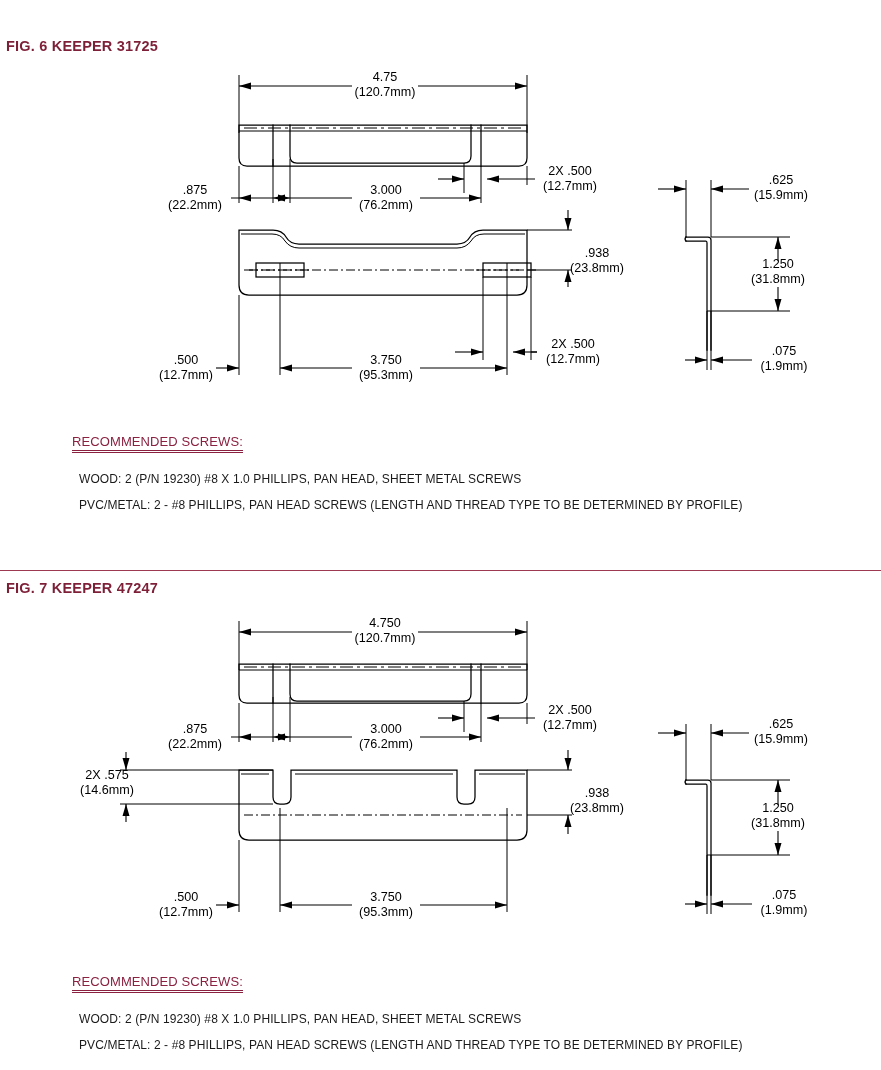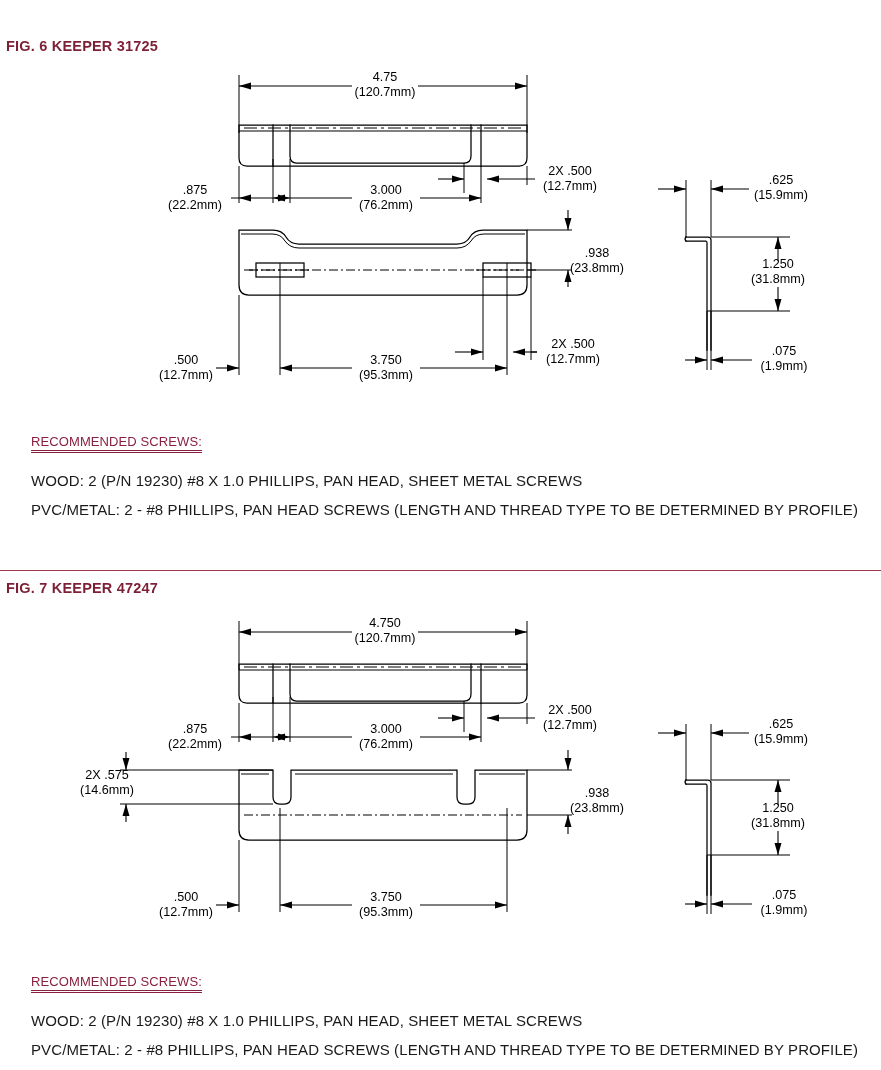--- a/index.html
+++ b/index.html
@@ -17,28 +17,28 @@
   }
   .divider{
     position:absolute;left:0;width:881px;height:0;
     border-top:1.3px solid #9d3a52;
   }
 
   .screws-block{position:absolute;left:31px;width:820px;}
   .screws-head{
     font-size:13px;color:#8a2140;letter-spacing:.1px;
     display:inline-block;padding-bottom:1px;
-    border-bottom:1px solid #8a2140;position:relative;
+    border-bottom:1px solid #8a2140;position:relative;margin-left:41px;
   }
   .screws-head::after{
     content:"";position:absolute;left:0;right:0;bottom:-3px;
     border-bottom:1px solid #8a2140;
   }
   .screws-line{
-    font-size:15px;color:#1a1a1a;white-space:nowrap;letter-spacing:.1px;
+    font-size:12px;color:#1a1a1a;white-space:nowrap;letter-spacing:.1px;margin-left:48px;
   }
   .screws-line.l1{margin-top:21px;}
   .screws-line.l2{margin-top:12px;}
 
   svg{position:absolute;left:0;top:0;overflow:visible;}
   .ln{stroke:#000;stroke-width:1.25;fill:none;stroke-linecap:square;}
   .ln-thin{stroke:#000;stroke-width:1;fill:none;}
   .dim{stroke:#000;stroke-width:1.1;fill:none;}
   .ext{stroke:#000;stroke-width:1;fill:none;}
   .dash{stroke:#000;stroke-width:1;fill:none;stroke-dasharray:13 4 3 4;}

